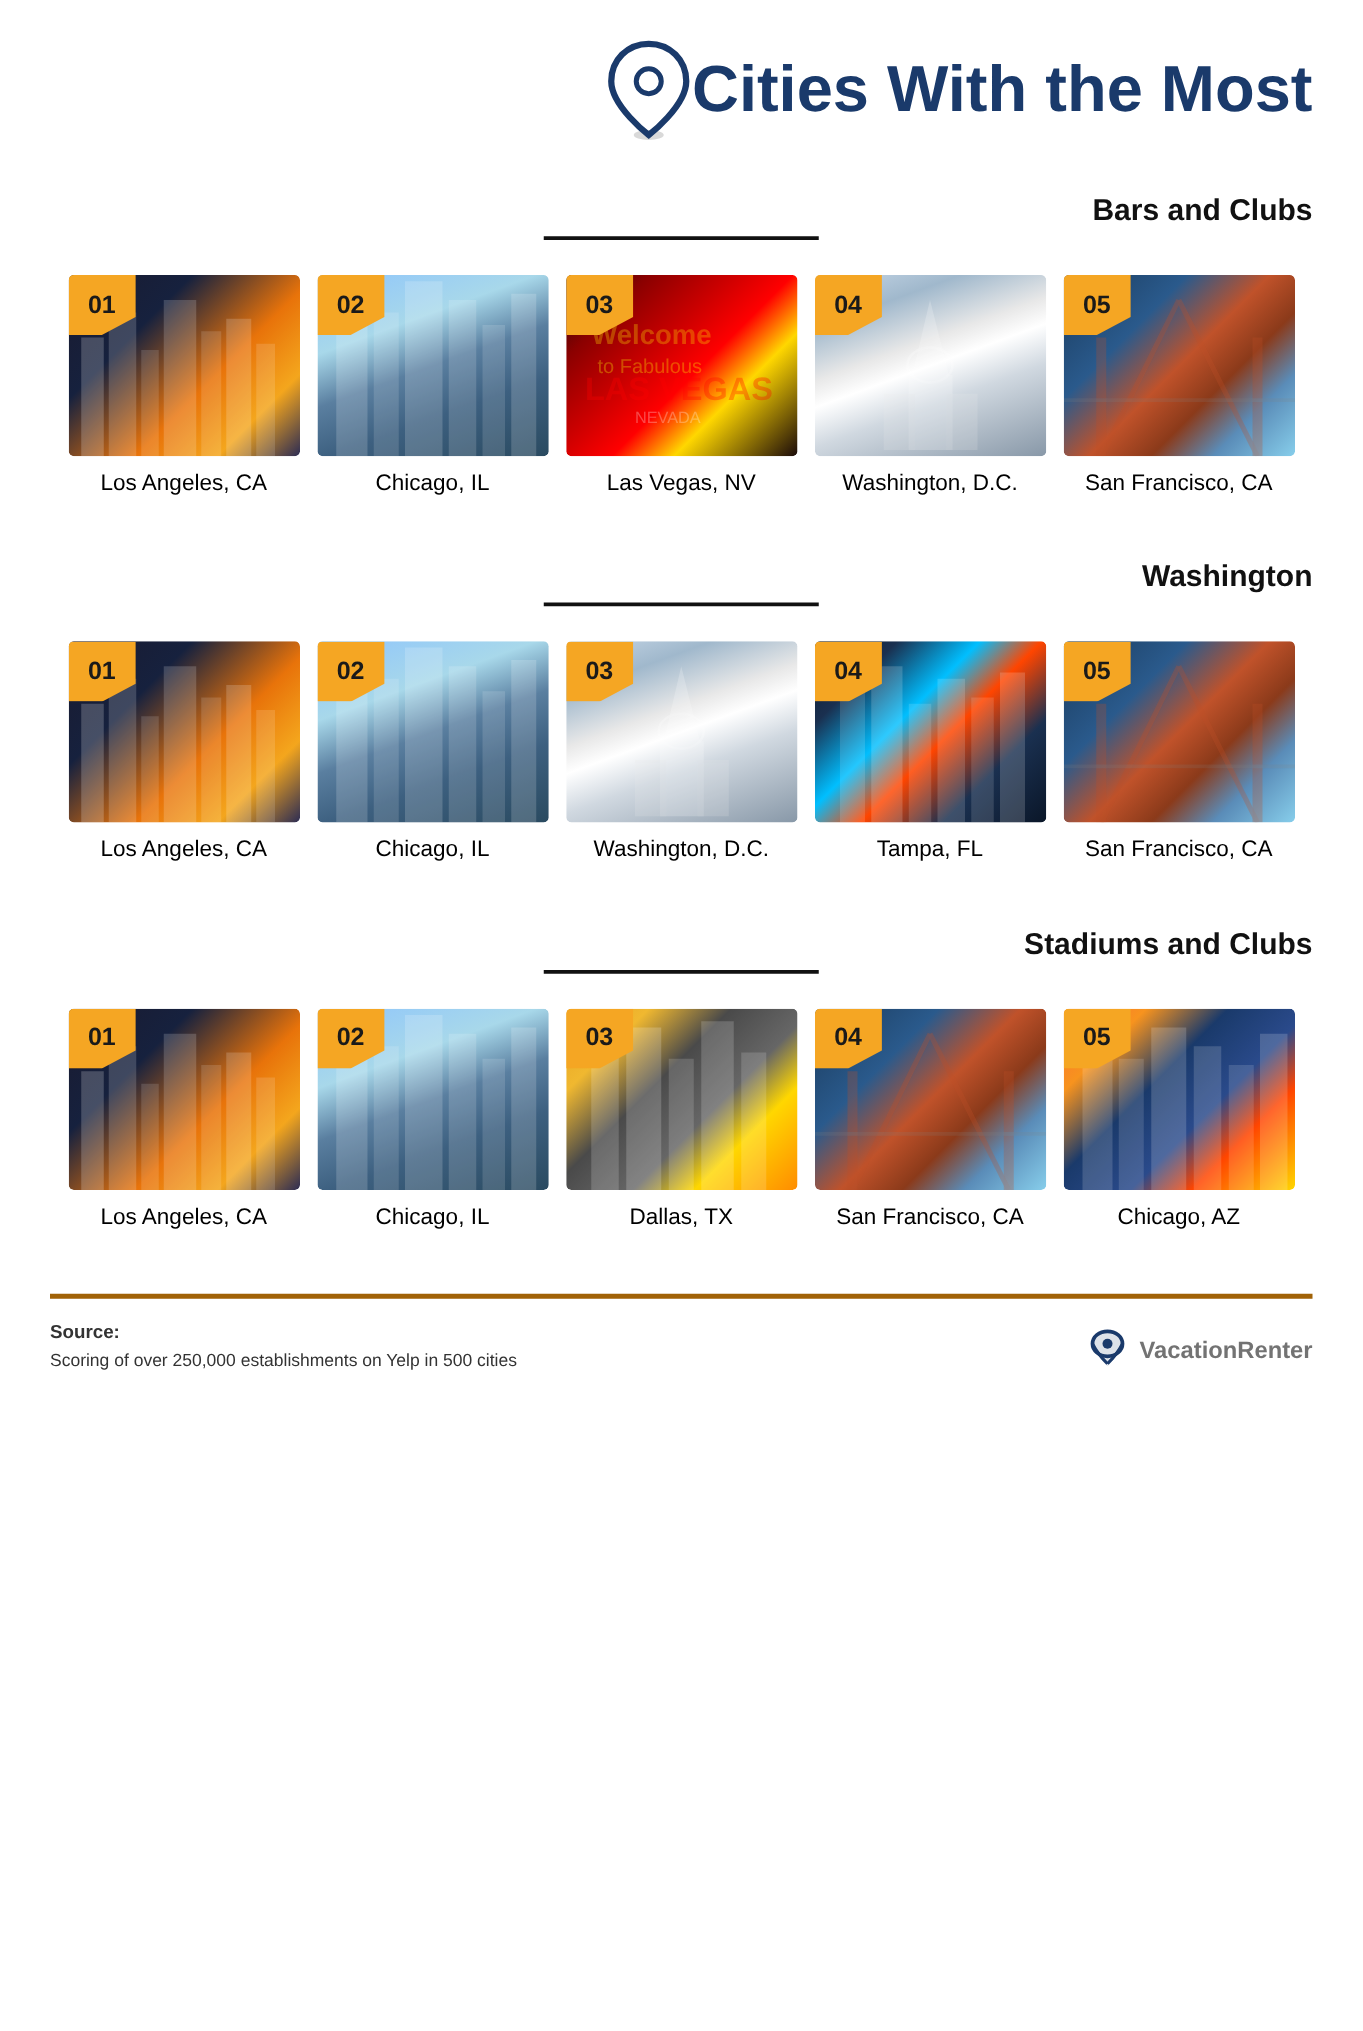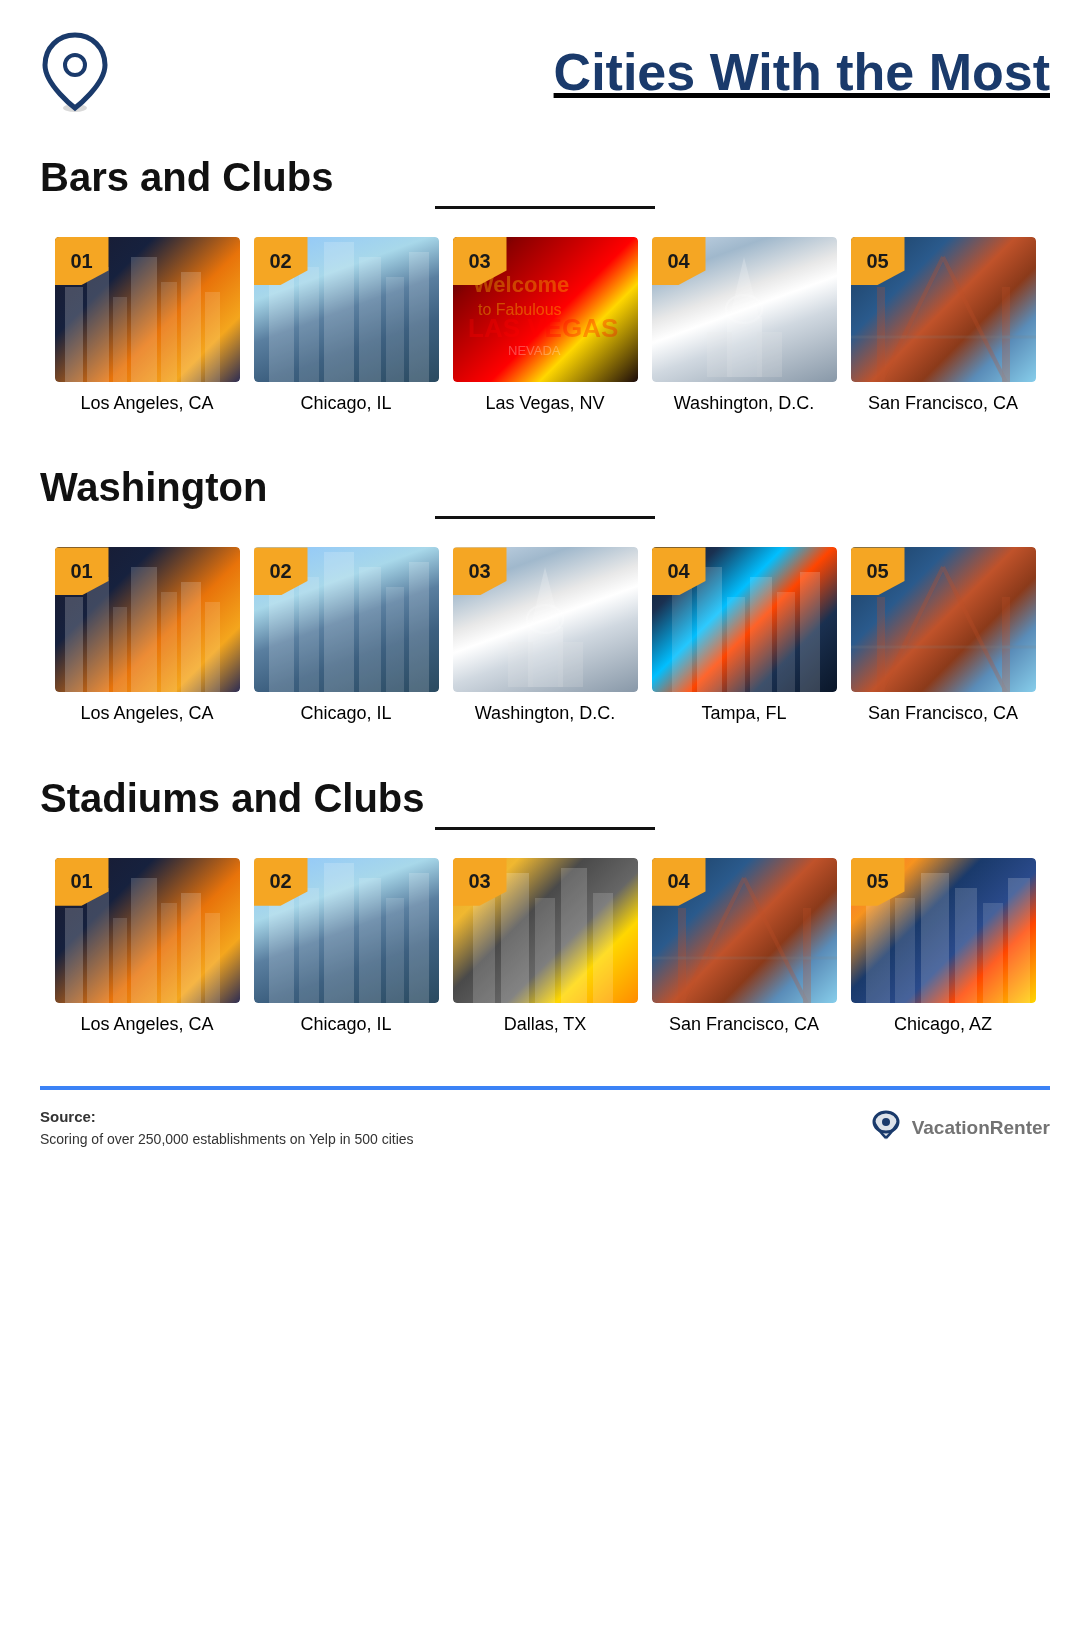--- a/index.html
+++ b/index.html
@@ -8,41 +8,40 @@
       background: #ffffff;
       width: 1090px;
       min-height: 1625px;
       padding: 30px 40px 40px 40px;
     }
 
     
     .header {
       display: flex;
       align-items: center;
-      justify-content: space-between;
+      justify-content: flex-end;
       margin-bottom: 30px;
       padding-bottom: 10px;
-      text-decoration: underline;
     }
 
     .header-title {
       font-size: 52px;
       font-weight: 900;
       color: #1a3a6b;
       line-height: 1.1;
     }
 
     
     .section {
       margin-bottom: 50px;
     }
 
     .section-title {
-      text-align: left;
-      font-size: 40px;
+      text-align: right;
+      font-size: 24px;
       font-weight: 900;
       color: #111;
       margin-bottom: 6px;
     }
 
     .section-underline {
       width: 220px;
       height: 3px;
       background: #111;
       margin: 0 auto 28px auto;
@@ -130,26 +129,26 @@
     .city-name {
       font-size: 18px;
       font-weight: 400;
       color: #000000;
       text-align: center;
       line-height: 1.3;
     }
 
     
     .footer {
-      border-top: 4px solid #3b82f6;
+      border-top: 4px solid #a16207;
       margin-top: 30px;
       padding-top: 16px;
       display: flex;
       justify-content: space-between;
-      align-items: center;
+      align-items: flex-end;
     }
 
     .footer-source {
       font-size: 14px;
       color: #333;
       line-height: 1.5;
     }
 
     .footer-source strong {
       font-weight: 900;

